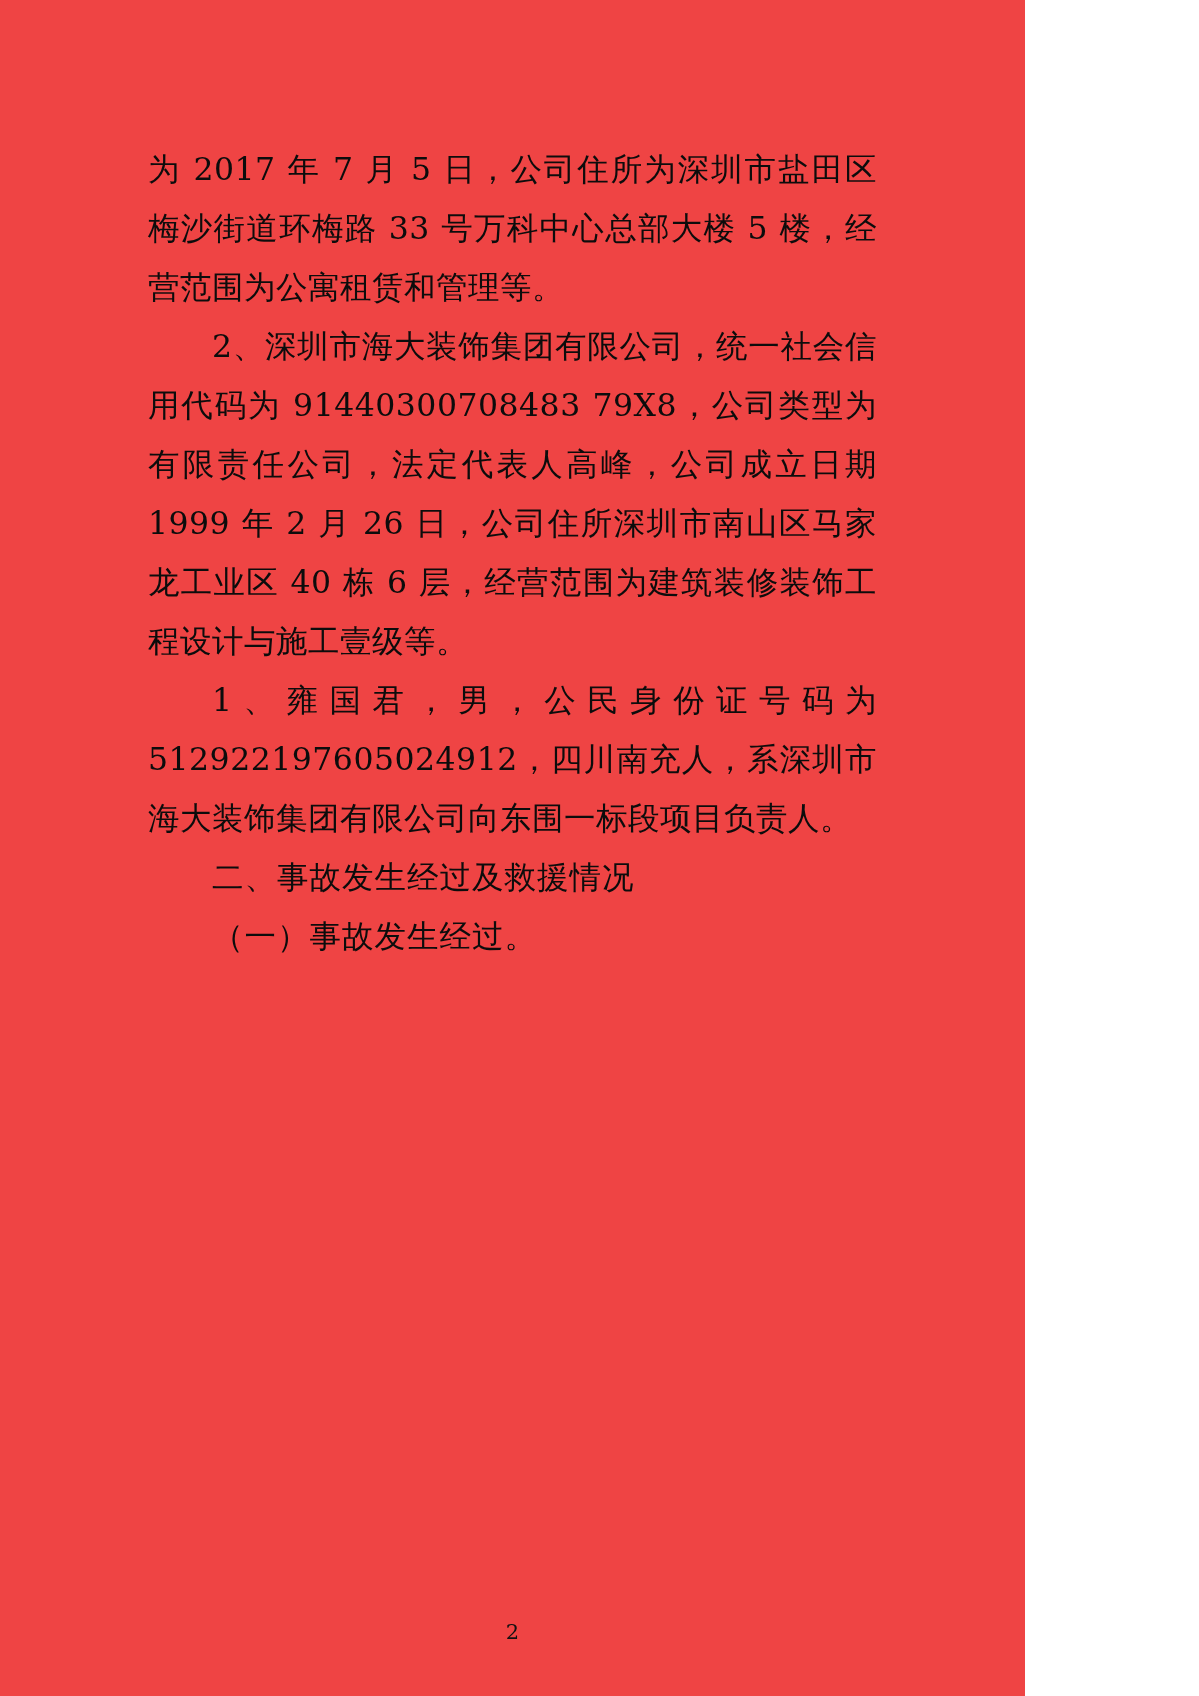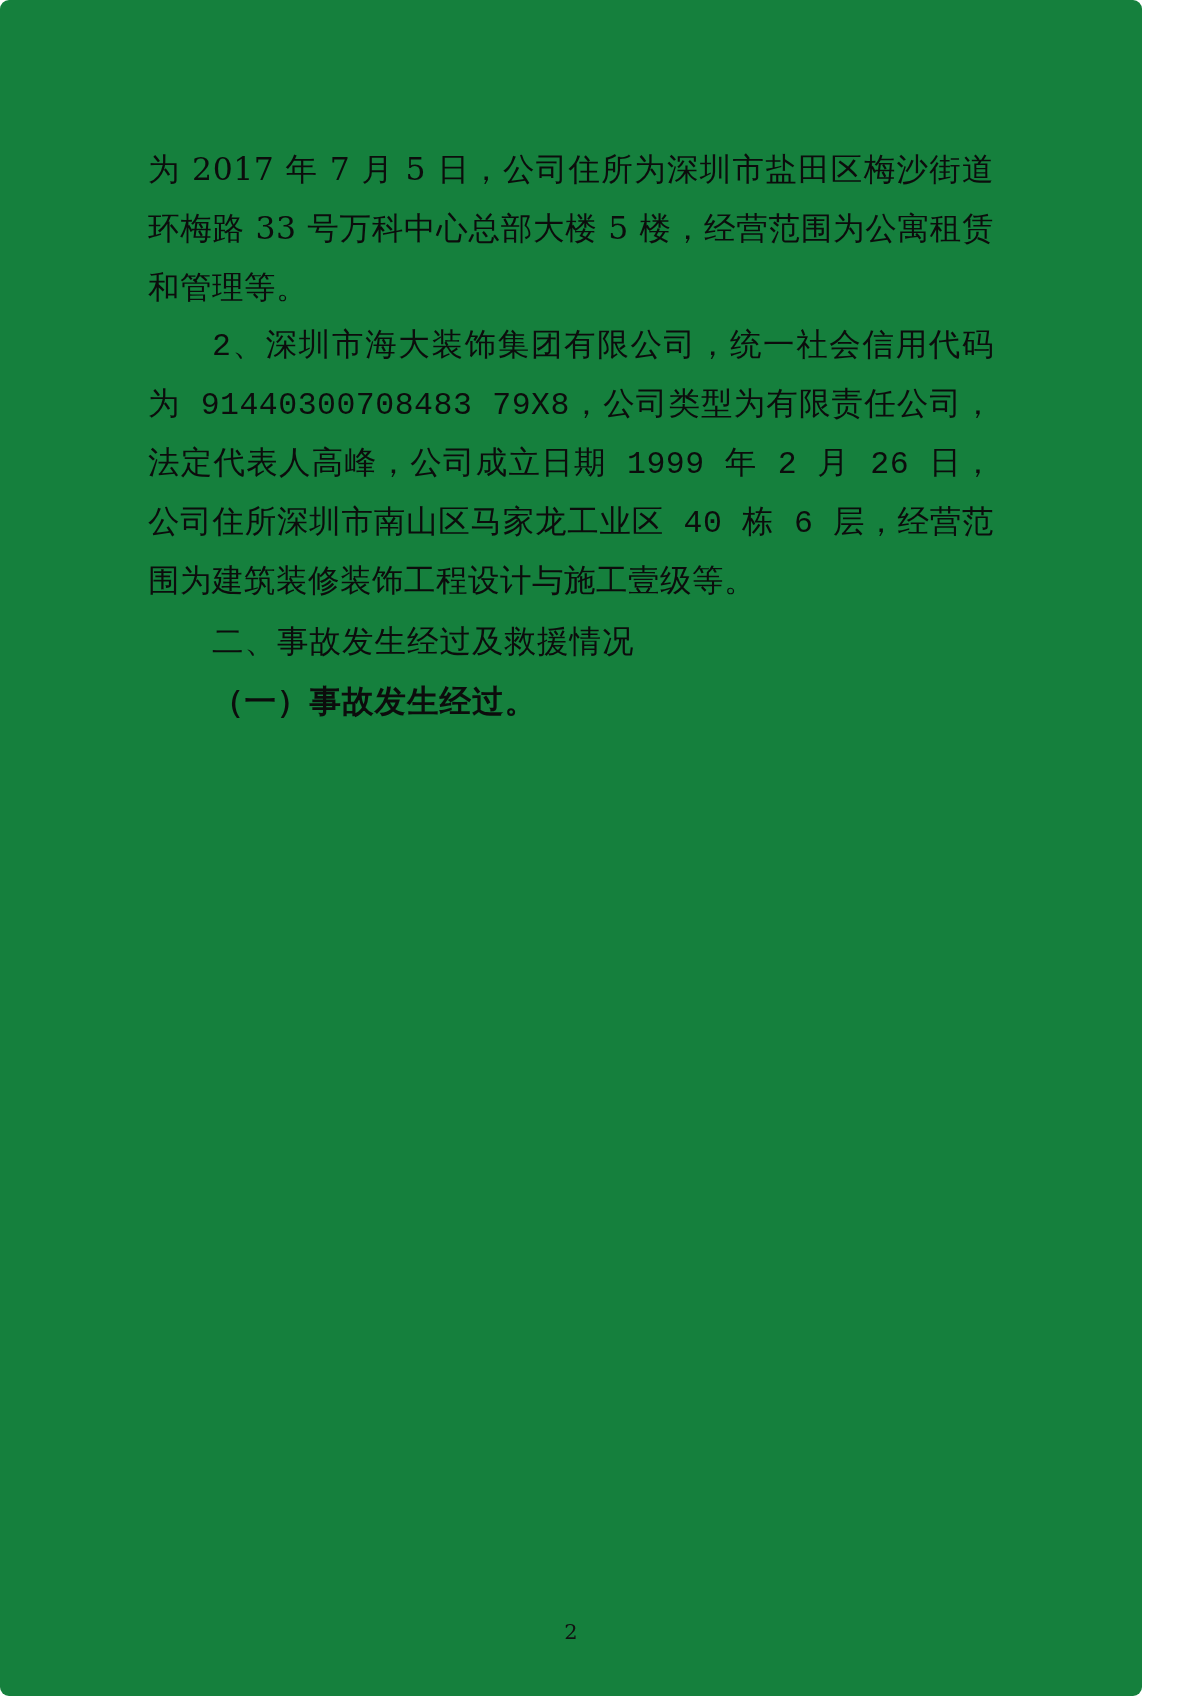--- a/index.html
+++ b/index.html
@@ -2,50 +2,48 @@
 <html><head>
 <meta charset="utf-8">
 <style>
   html, body {
     margin: 0;
     padding: 0;
     background: #ffffff;
   }
   .page {
     position: relative;
-    width: 1142px;
+    width: 1025px;
     height: 1696px;
-    background: #15803d;
+    background: #ef4444;
     box-sizing: border-box;
     padding: 140px 148px 60px 148px;
     font-family: "DejaVu Serif", "Liberation Serif", serif;
     color: #0c0c0c;
-    border-radius: 9px;
   }
   .body-text {
     font-size: 31.5px;
     line-height: 59px;
     text-align: justify;
     text-justify: inter-ideograph;
     letter-spacing: 0.5px;
   }
   p {
     margin: 0;
   }
   .indent {
     text-indent: 64px;
-    font-family: Liberation Mono, monospace;
   }
   .heading {
     font-weight: 400;
     text-indent: 64px;
     letter-spacing: 1px;
   }
   .subheading {
-    font-weight: 700;
+    font-weight: 400;
     text-indent: 64px;
     letter-spacing: 1px;
   }
   .page-number {
     position: absolute;
     bottom: 52px;
     left: 0;
     width: 100%;
     text-align: center;
     font-size: 21px;
@@ -54,19 +52,20 @@
   }
 </style>
 </head>
 <body>
 
 <div class="page">
 
   <div class="body-text">
     <p class="plain">为 2017 年 7 月 5 日，公司住所为深圳市盐田区梅沙街道环梅路 33 号万科中心总部大楼 5 楼，经营范围为公寓租赁和管理等。</p>
     <p class="indent">2、深圳市海大装饰集团有限公司，统一社会信用代码为 91440300708483 79X8，公司类型为有限责任公司，法定代表人高峰，公司成立日期 1999 年 2 月 26 日，公司住所深圳市南山区马家龙工业区 40 栋 6 层，经营范围为建筑装修装饰工程设计与施工壹级等。</p>
+    <p class="indent">1、雍国君，男，公民身份证号码为 512922197605024912，四川南充人，系深圳市海大装饰集团有限公司向东围一标段项目负责人。</p>
     <p class="heading">二、事故发生经过及救援情况</p>
     <p class="subheading">（一）事故发生经过。</p>
   </div>
 
   <div class="page-number">2</div>
 
 </div>
 
 </body></html>

